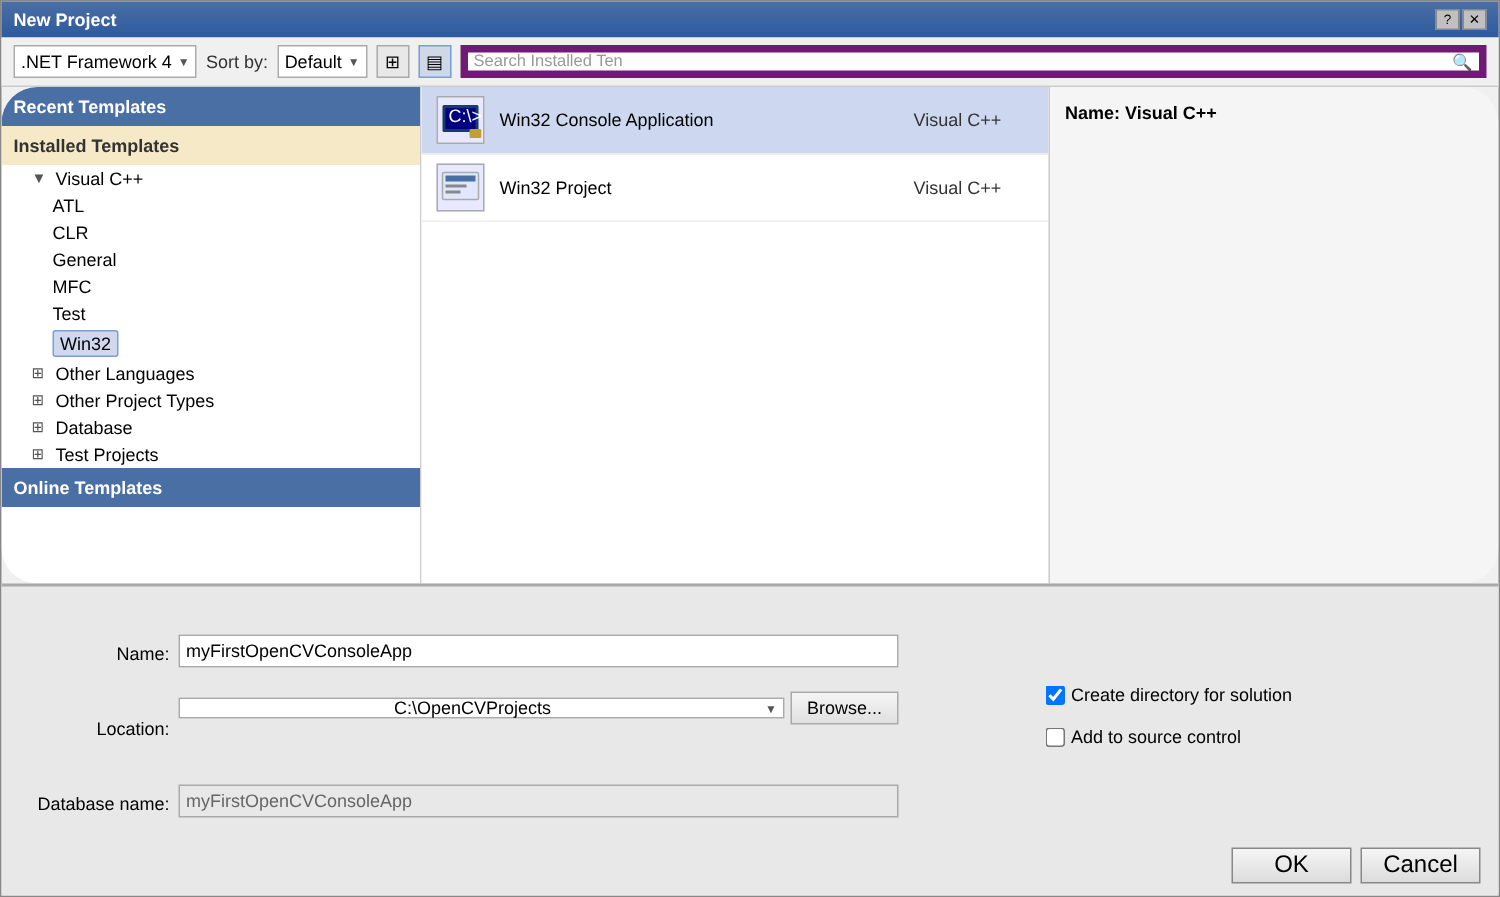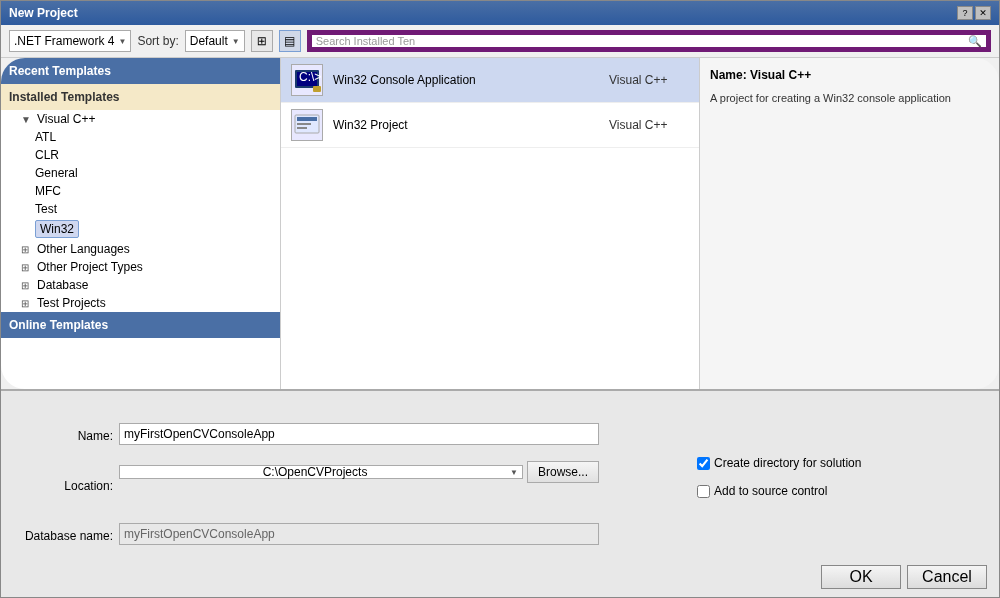--- a/index.html
+++ b/index.html
@@ -460,21 +460,20 @@
         <span class="template-name">Win32 Project</span>
         <span class="template-lang">Visual C++</span>
       </div>
     </div>
 
     <div class="right-panel">
       <div class="type-label">
         <span>Name:</span>
         <span>Visual C++</span>
       </div>
-      <div class="type-desc">A project for creating a Win32 console application</div>
     </div>
   </div>
 
   <div class="bottom-section">
     <div class="bottom-panels">
       <div class="bottom-left">
         <div class="form-row">
           <label class="form-label">Name:</label>
           <input class="form-input" type="text" value="myFirstOpenCVConsoleApp" style="">
         </div>

